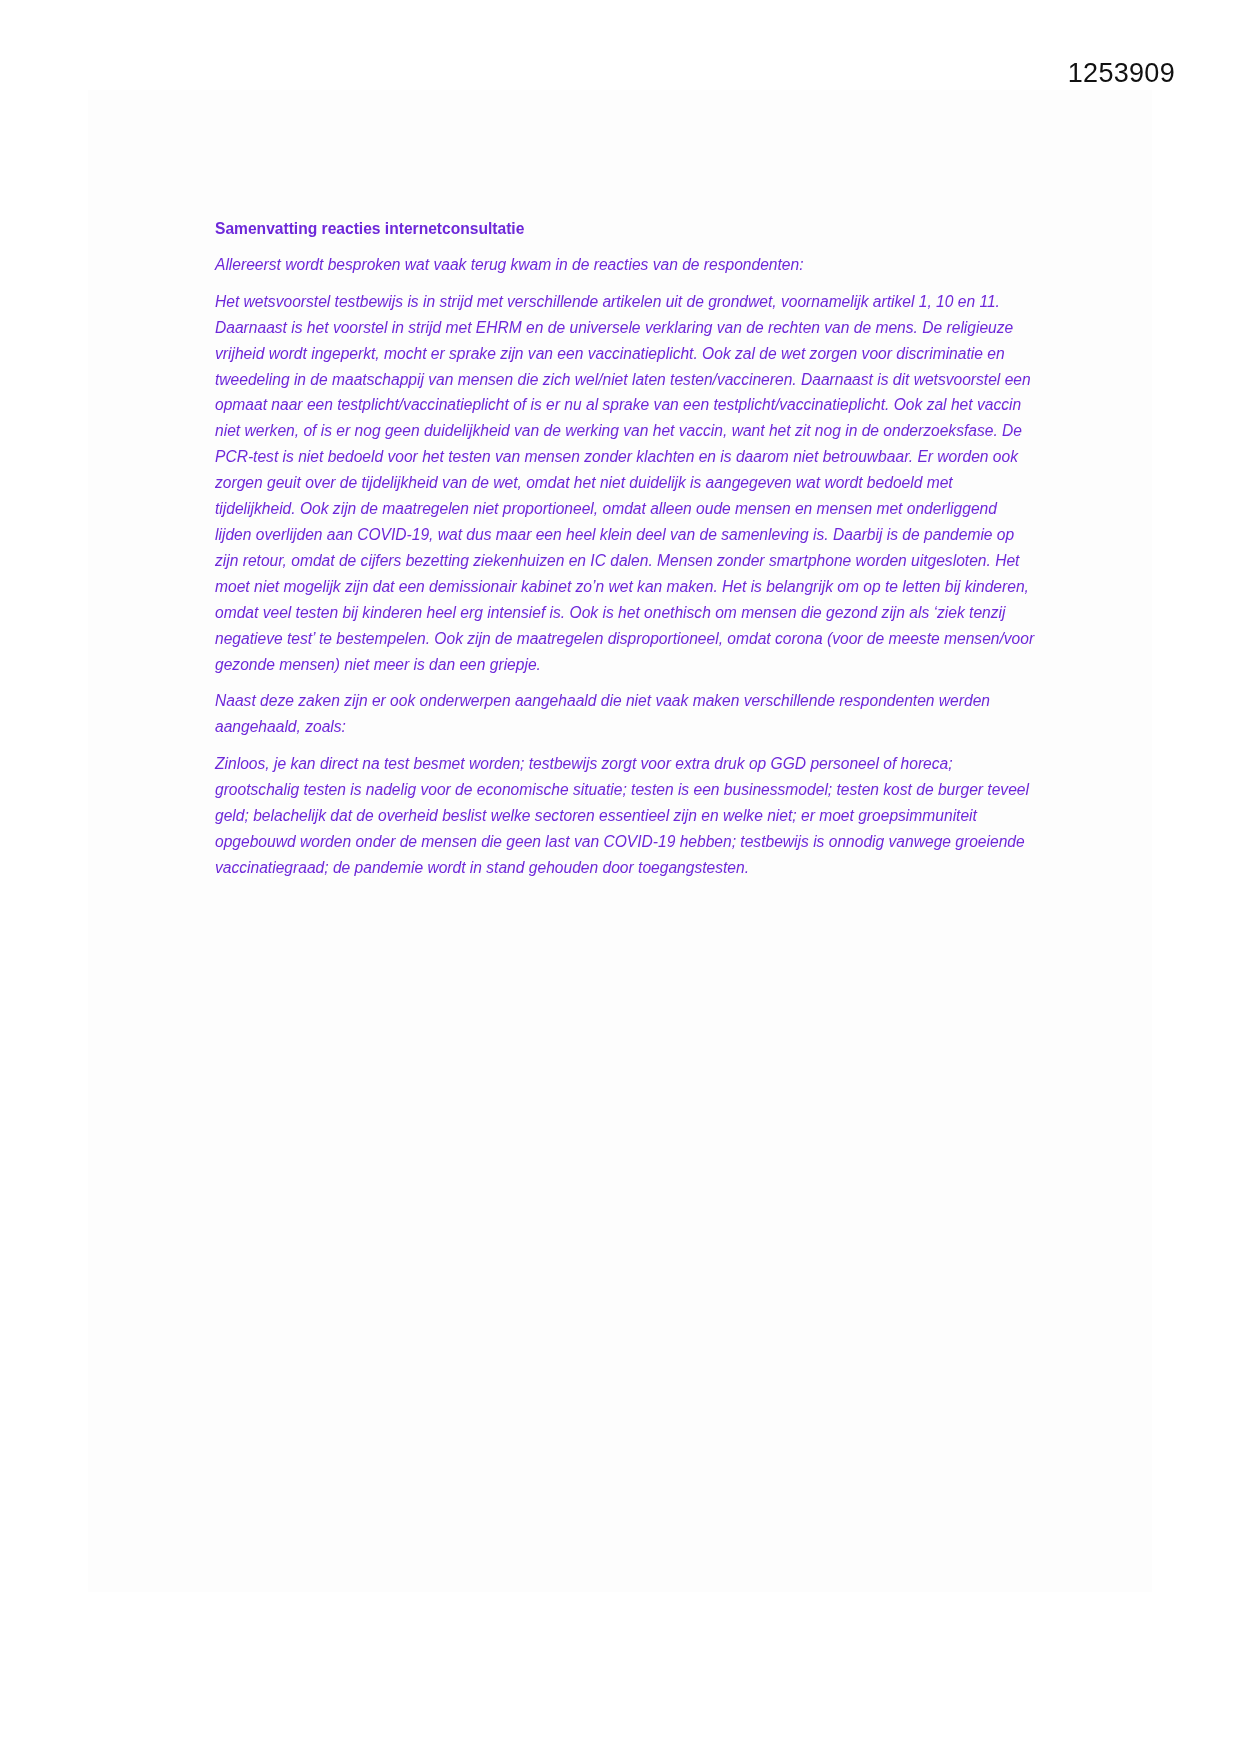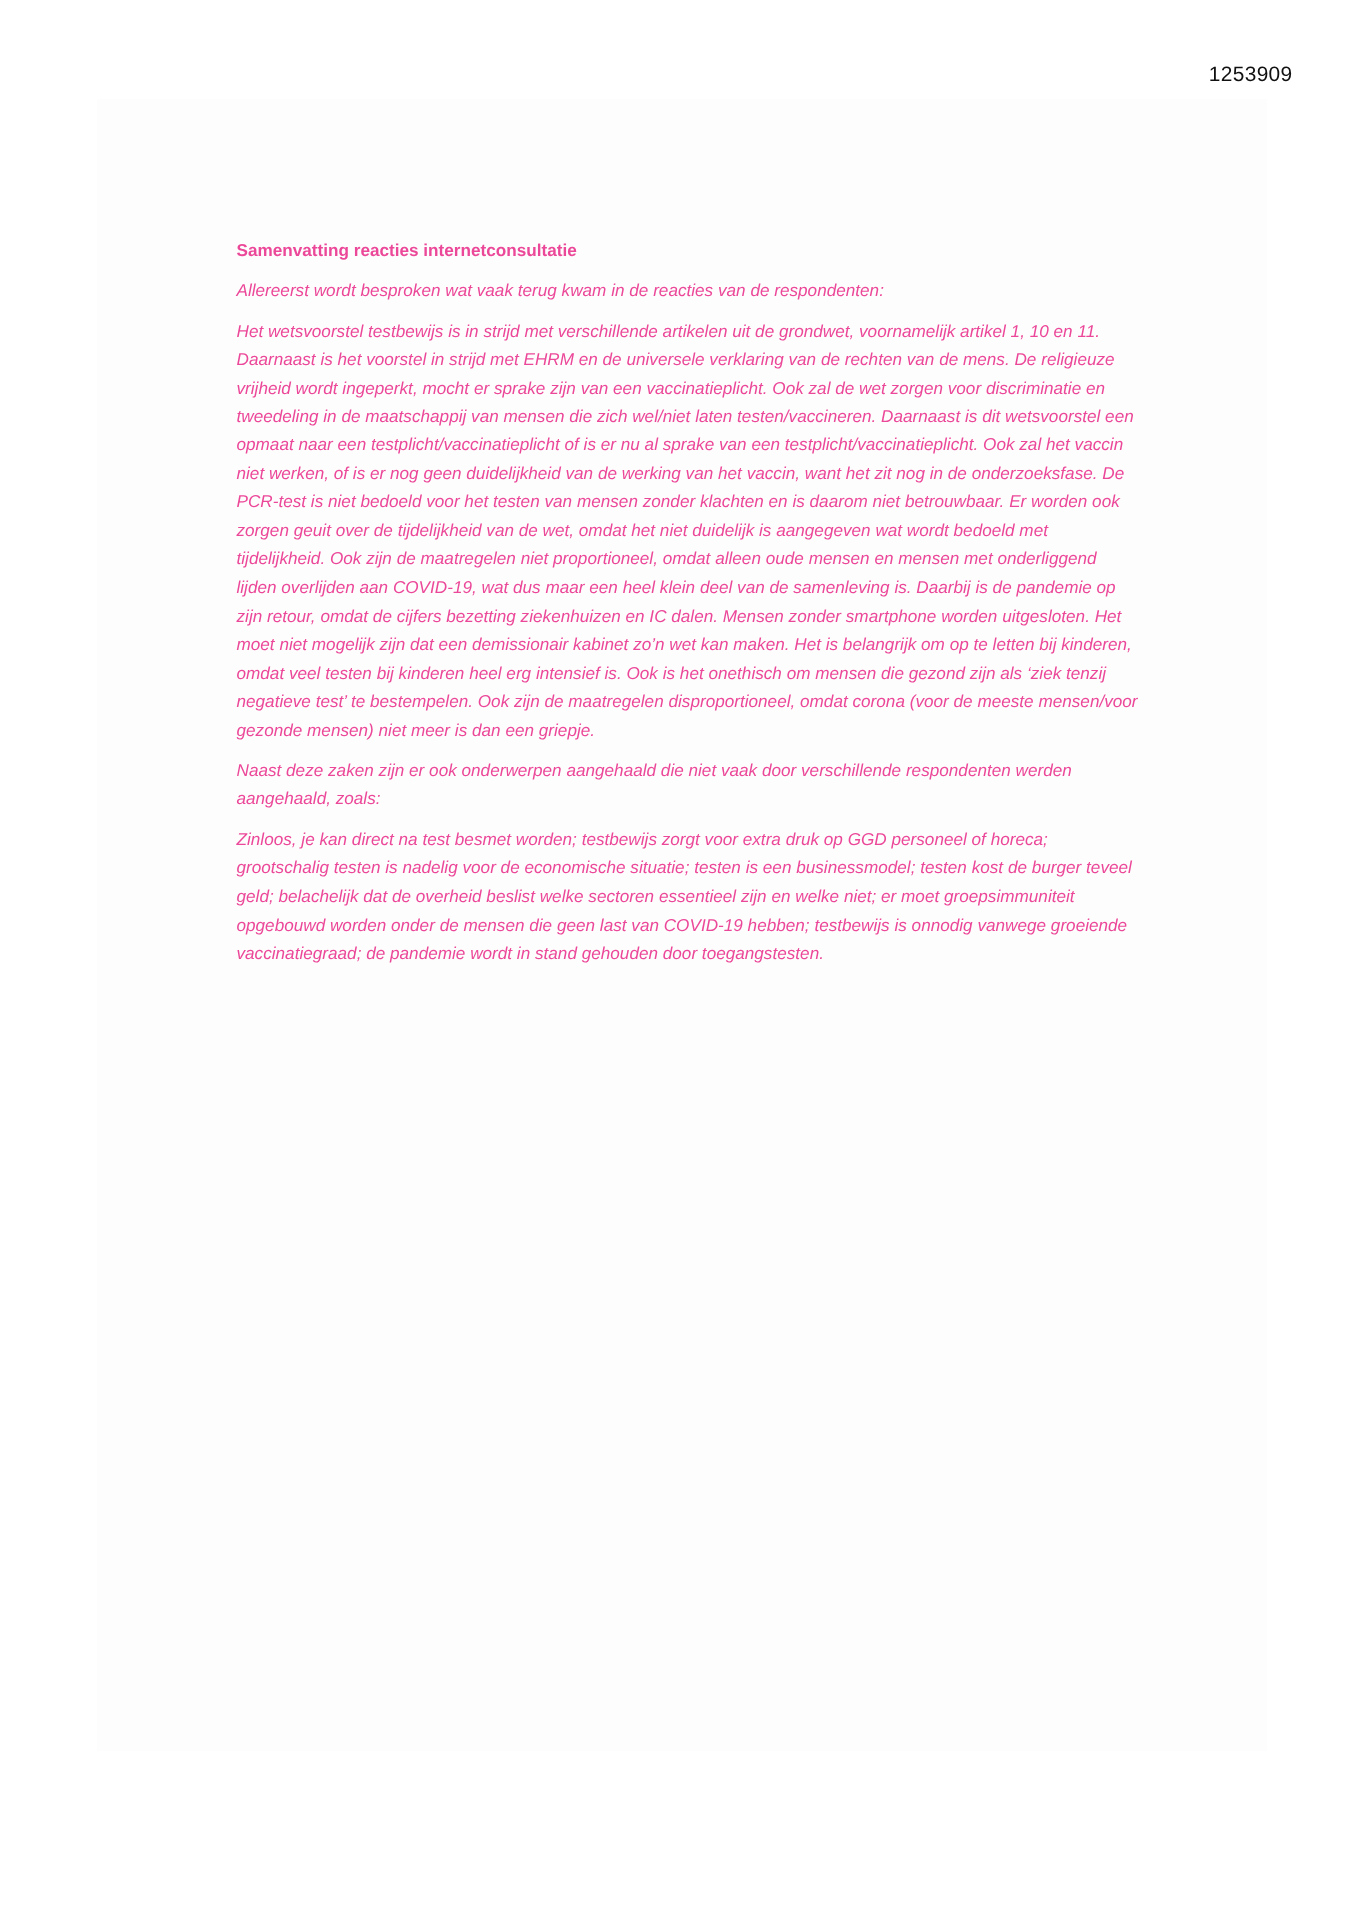--- a/index.html
+++ b/index.html
@@ -11,41 +11,41 @@
       width: 1241px;
       height: 1754px;
       position: relative;
       overflow: hidden;
     }
     .doc-id {
       position: absolute;
       top: 58px;
       right: 66px;
       font-family: "Liberation Sans", sans-serif;
-      font-size: 19px;
+      font-size: 27px;
       color: #111111;
       letter-spacing: 0.3px;
     }
     .scan-region {
       position: absolute;
       left: 88px;
       top: 90px;
       width: 1064px;
       height: 1502px;
       background: #fdfdfd;
     }
     .content {
       position: absolute;
       left: 215px;
       top: 216px;
       width: 820px;
       font-family: "Liberation Sans", sans-serif;
       font-size: 15.6px;
       line-height: 25.9px;
-      color: #ec4899;
+      color: #6d28d9;
     }
     .heading {
       font-weight: bold;
       margin: 0 0 10px 0;
       font-size: 15.6px;
       line-height: 25.9px;
     }
     .para {
       margin: 0 0 11px 0;
       font-style: italic;
@@ -55,15 +55,15 @@
 <body>
 
 <div class="doc-id">1253909</div>
 
 <div class="scan-region"></div>
 
 <div class="content">
   <div class="heading">Samenvatting reacties internetconsultatie</div>
   <p class="para">Allereerst wordt besproken wat vaak terug kwam in de reacties van de respondenten:</p>
   <p class="para">Het wetsvoorstel testbewijs is in strijd met verschillende artikelen uit de grondwet, voornamelijk artikel 1, 10 en 11. Daarnaast is het voorstel in strijd met EHRM en de universele verklaring van de rechten van de mens. De religieuze vrijheid wordt ingeperkt, mocht er sprake zijn van een vaccinatieplicht. Ook zal de wet zorgen voor discriminatie en tweedeling in de maatschappij van mensen die zich wel/niet laten testen/vaccineren. Daarnaast is dit wetsvoorstel een opmaat naar een testplicht/vaccinatieplicht of is er nu al sprake van een testplicht/vaccinatieplicht. Ook zal het vaccin niet werken, of is er nog geen duidelijkheid van de werking van het vaccin, want het zit nog in de onderzoeksfase. De PCR-test is niet bedoeld voor het testen van mensen zonder klachten en is daarom niet betrouwbaar. Er worden ook zorgen geuit over de tijdelijkheid van de wet, omdat het niet duidelijk is aangegeven wat wordt bedoeld met tijdelijkheid. Ook zijn de maatregelen niet proportioneel, omdat alleen oude mensen en mensen met onderliggend lijden overlijden aan COVID-19, wat dus maar een heel klein deel van de samenleving is. Daarbij is de pandemie op zijn retour, omdat de cijfers bezetting ziekenhuizen en IC dalen. Mensen zonder smartphone worden uitgesloten. Het moet niet mogelijk zijn dat een demissionair kabinet zo’n wet kan maken. Het is belangrijk om op te letten bij kinderen, omdat veel testen bij kinderen heel erg intensief is. Ook is het onethisch om mensen die gezond zijn als ‘ziek tenzij negatieve test’ te bestempelen. Ook zijn de maatregelen disproportioneel, omdat corona (voor de meeste mensen/voor gezonde mensen) niet meer is dan een griepje.</p>
-  <p class="para">Naast deze zaken zijn er ook onderwerpen aangehaald die niet vaak door verschillende respondenten werden aangehaald, zoals:</p>
+  <p class="para">Naast deze zaken zijn er ook onderwerpen aangehaald die niet vaak maken verschillende respondenten werden aangehaald, zoals:</p>
   <p class="para">Zinloos, je kan direct na test besmet worden; testbewijs zorgt voor extra druk op GGD personeel of horeca; grootschalig testen is nadelig voor de economische situatie; testen is een businessmodel; testen kost de burger teveel geld; belachelijk dat de overheid beslist welke sectoren essentieel zijn en welke niet; er moet groepsimmuniteit opgebouwd worden onder de mensen die geen last van COVID-19 hebben; testbewijs is onnodig vanwege groeiende vaccinatiegraad; de pandemie wordt in stand gehouden door toegangstesten.</p>
 </div>
 
 </body></html>

